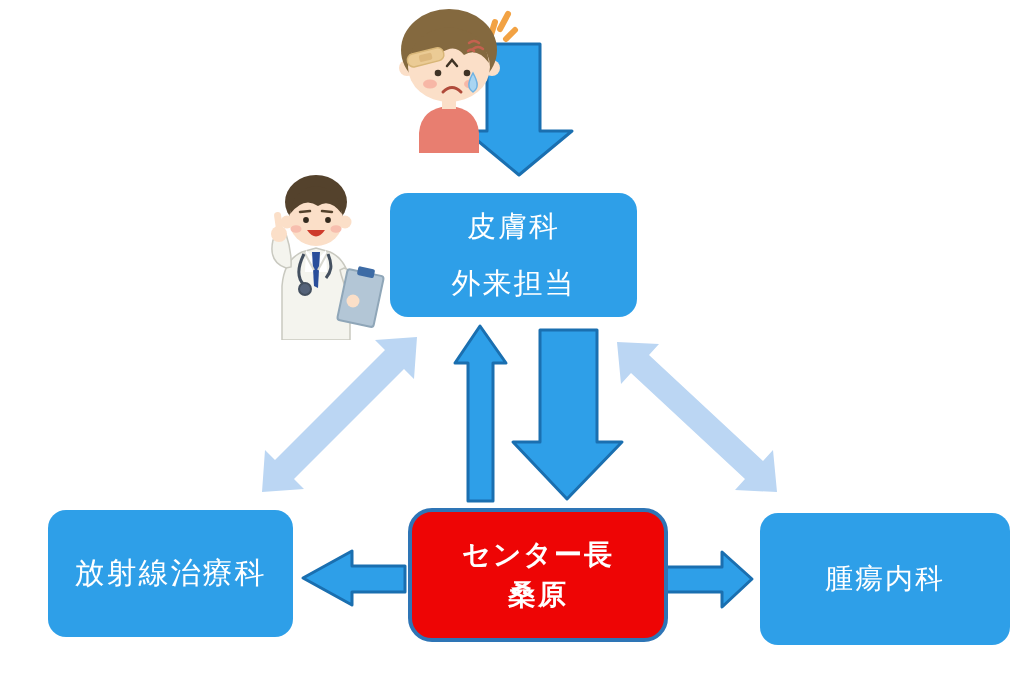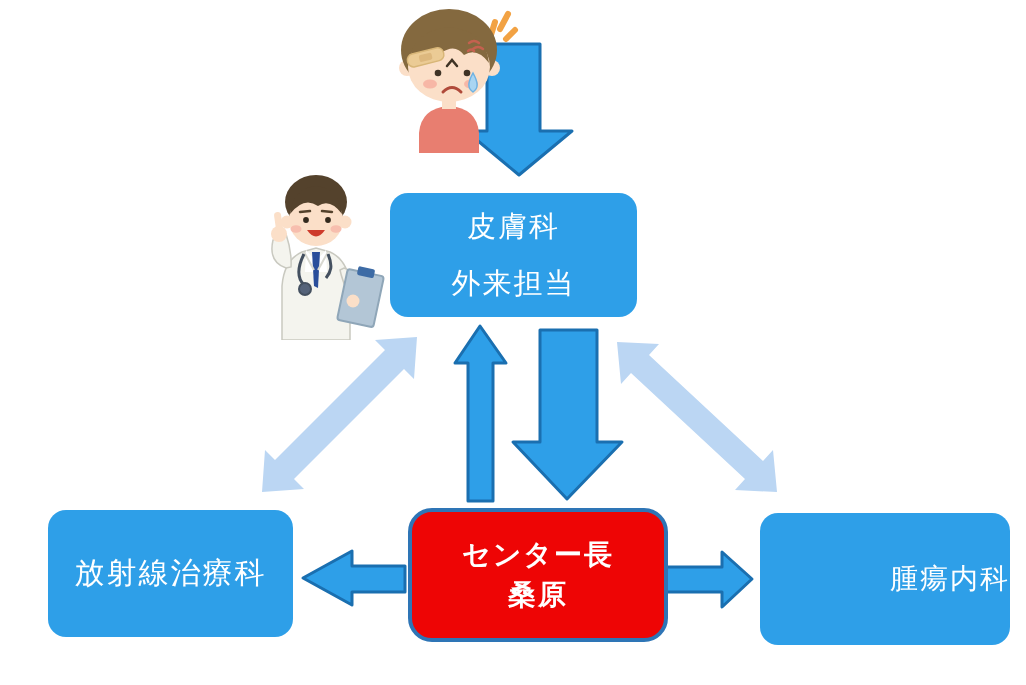--- a/index.html
+++ b/index.html
@@ -24,21 +24,21 @@
     line-height:1.15;
   }
   .node-blue{background:#2E9FE8;}
   .node-derm{left:390px;top:193px;width:247px;height:124px;font-size:29px;row-gap:23px;}
   .node-radiation{left:48px;top:510px;width:245px;height:127px;font-size:30px;}
   .node-center{
     left:400px;top:508px;width:260px;height:134px;
     background:#EE0505;border:4px solid #2E75B6;border-radius:24px;
     font-size:28px;font-weight:bold;row-gap:8px;margin-left:8px;
   }
-  .node-oncology{left:760px;top:513px;width:250px;height:132px;font-size:28px;row-gap:25px;align-items:flex-end;}
+  .node-oncology{left:760px;top:513px;width:250px;height:132px;font-size:28px;row-gap:25px;}
   .illustration{position:absolute;}
   .patient-illustration{left:395px;top:5px;width:130px;height:148px;}
   .doctor-illustration{left:254px;top:168px;width:140px;height:172px;}
 </style>
 </head>
 <body>
 
 <div class="canvas">
 
   <svg class="arrow-layer" viewBox="0 0 1026 685">

